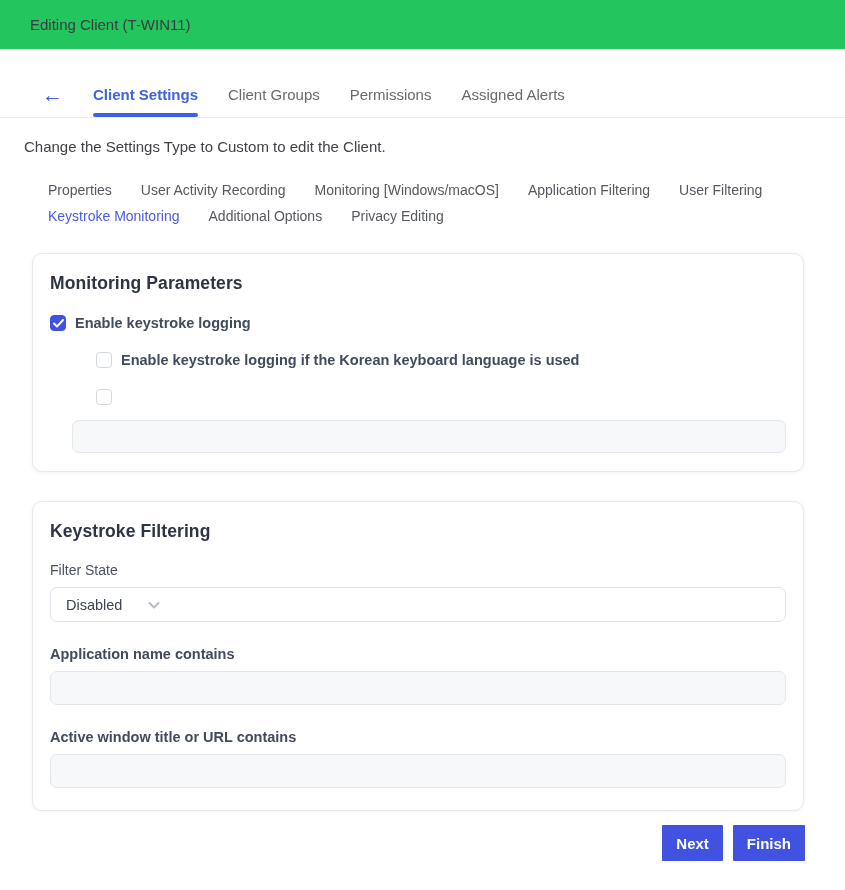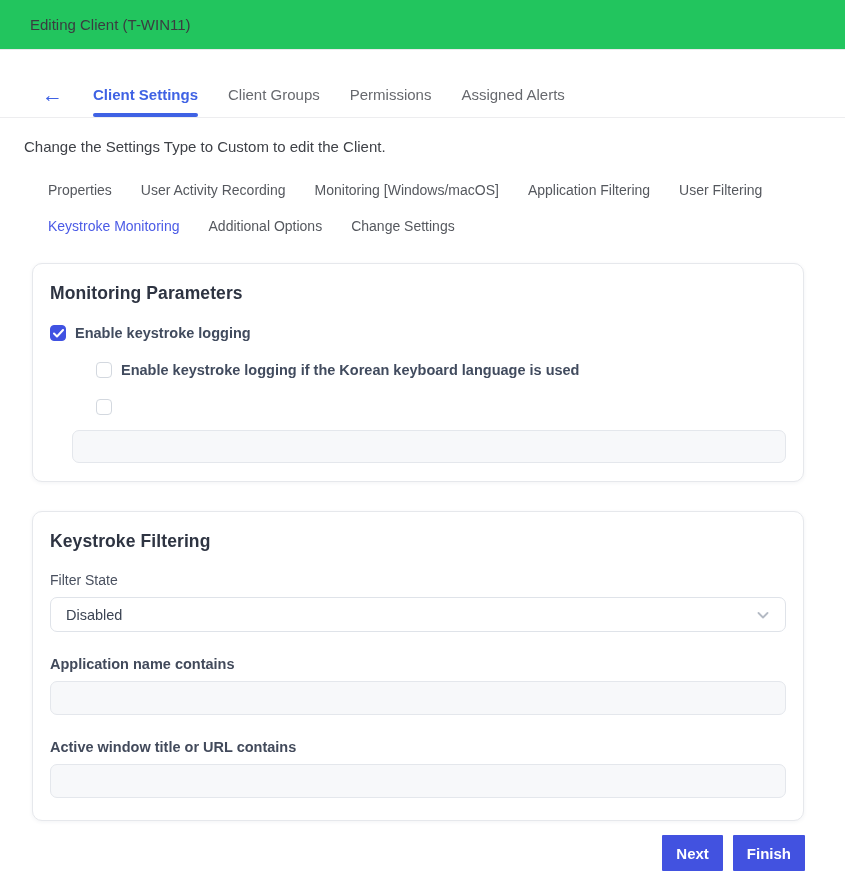--- a/index.html
+++ b/index.html
@@ -21,21 +21,21 @@
   .tab.active { color:#3f62e4; font-weight:700; }
   .tab.active::after { content:""; position:absolute; left:0; right:0; bottom:0;
     height:4px; background:#3f62e4; border-radius:3px; }
 
   
   .notice { margin:20px 0 0 24px; font-size:15px; color:#3e4147; }
 
   
   .subtabs { margin:27px 0 0 48px; }
   .subtab-row { display:flex; gap:29px; }
-  .subtab-row + .subtab-row { margin-top:20px;text-align:right; }
+  .subtab-row + .subtab-row { margin-top:10px;text-align:right; }
   .subtab { font-size:14px; color:#55585e; font-weight:500; cursor:pointer;
     white-space:nowrap; }
   .subtab.active { color:#4a5ae6; }
 
   
   .card { width:772px; margin:29px 12px 0 32px; background:#fff;
     border:1px solid #e6e8ec; border-radius:10px;
     box-shadow:0 1px 4px rgba(40,50,80,0.06); padding:19px 17px 16px 17px; }
   .card-title { font-size:17.5px; font-weight:700; color:#2e3442; letter-spacing:.1px; }
 
@@ -50,21 +50,21 @@
 
   .text-input { display:block; height:33px; background:#f7f8fa;
     border:1px solid #e4e7ec; border-radius:7px; width:100%;
     font-size:14px; color:#3c4453; padding:0 12px; outline:none; }
   .keyword-input-wrap { margin:15px 0 2px 22px; }
 
   
   .field-label { font-size:14px; color:#49505f; margin:20px 0 9px 0; }
   .field-label.bold { font-weight:700; font-size:14.5px; color:#424a5b; margin-top:24px; }
   .select { height:35px; border:1px solid #dfe3e9; border-radius:7px; background:#fff;
-    display:flex; align-items:center; justify-content:space-between;
+    display:flex; align-items:center; justify-content:flex-start;
     padding:0 14px 0 15px; cursor:pointer;gap:24px; }
   .select-value { font-size:14.5px; color:#3c4453; }
   .chevron { width:16px; height:16px; color:#b4bac4; }
   .ff-input { height:34px; }
   .card .last { margin-bottom:6px; }
 
   
   .footer { width:805px; display:flex; justify-content:flex-end; gap:10px;
     margin-top:14px; }
   .btn { height:36px; border:none; border-radius:1px; background:#4252e0;
@@ -92,21 +92,21 @@
   <div class="subtab-row">
     <span class="subtab">Properties</span>
     <span class="subtab">User Activity Recording</span>
     <span class="subtab">Monitoring [Windows/macOS]</span>
     <span class="subtab">Application Filtering</span>
     <span class="subtab">User Filtering</span>
   </div>
   <div class="subtab-row">
     <span class="subtab active">Keystroke Monitoring</span>
     <span class="subtab">Additional Options</span>
-    <span class="subtab">Change Settings</span>
+    <span class="subtab">Privacy Editing</span>
   </div>
 </div>
 
 <div class="card">
   <div class="card-title">Monitoring Parameters</div>
 
   <div class="check-row">
     <span class="checkbox checked">
       <svg width="11" height="9" viewBox="0 0 11 9">
           <path d="M1 4.5 L4 7.5 L10 1" stroke="#ffffff" stroke-width="2" fill="none" stroke-linecap="round" stroke-linejoin="round"></path>

